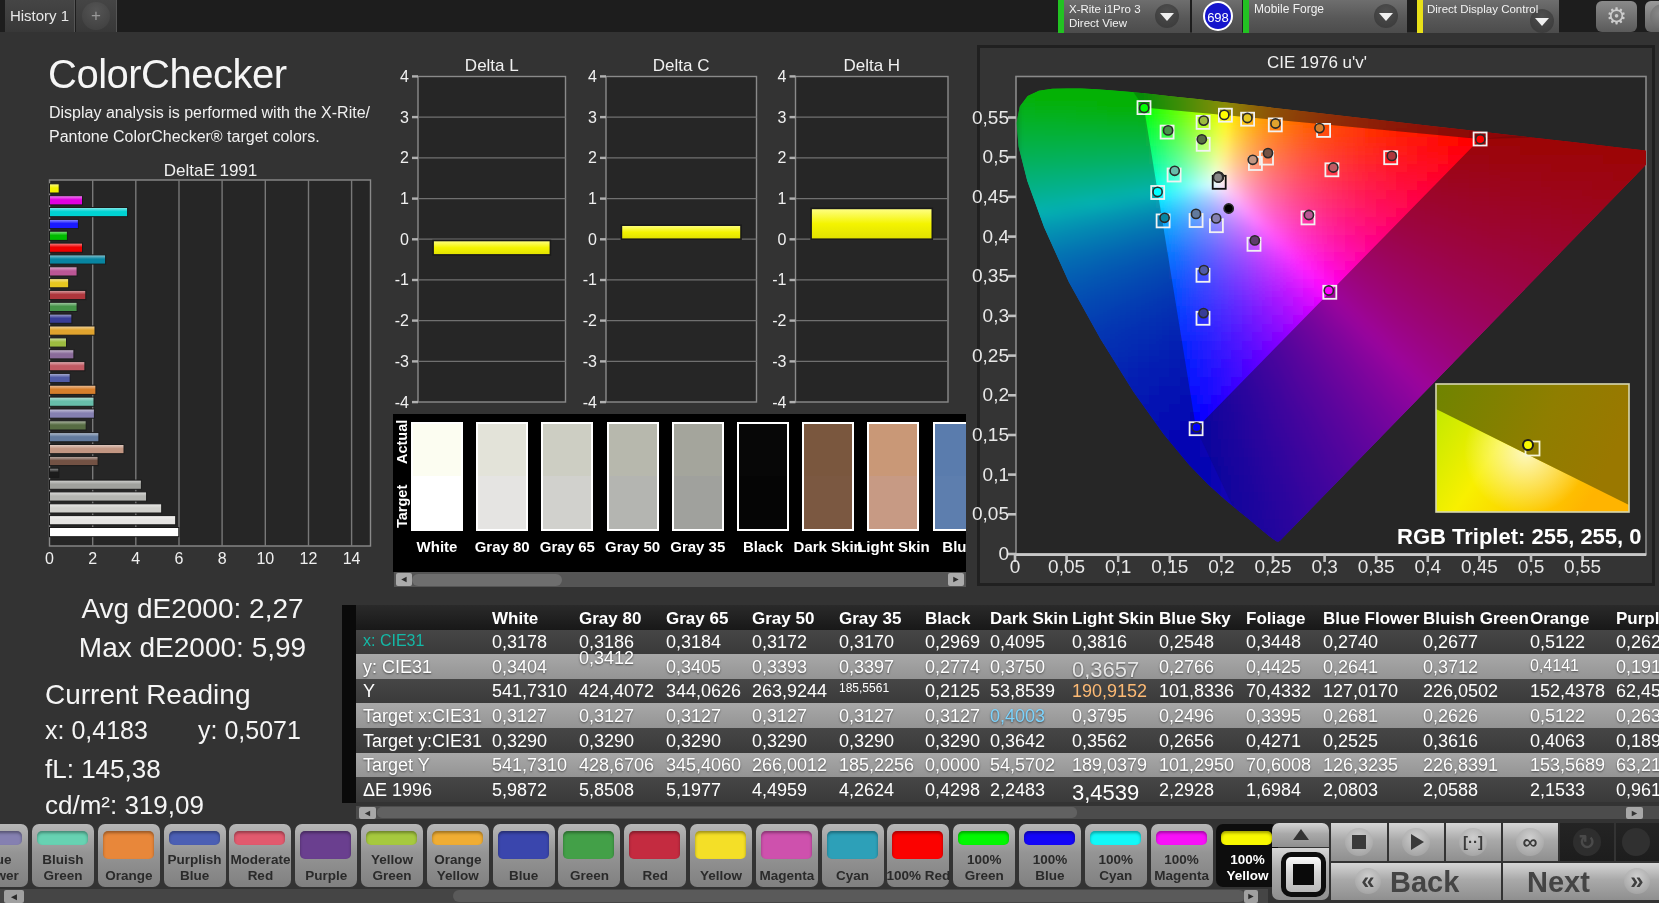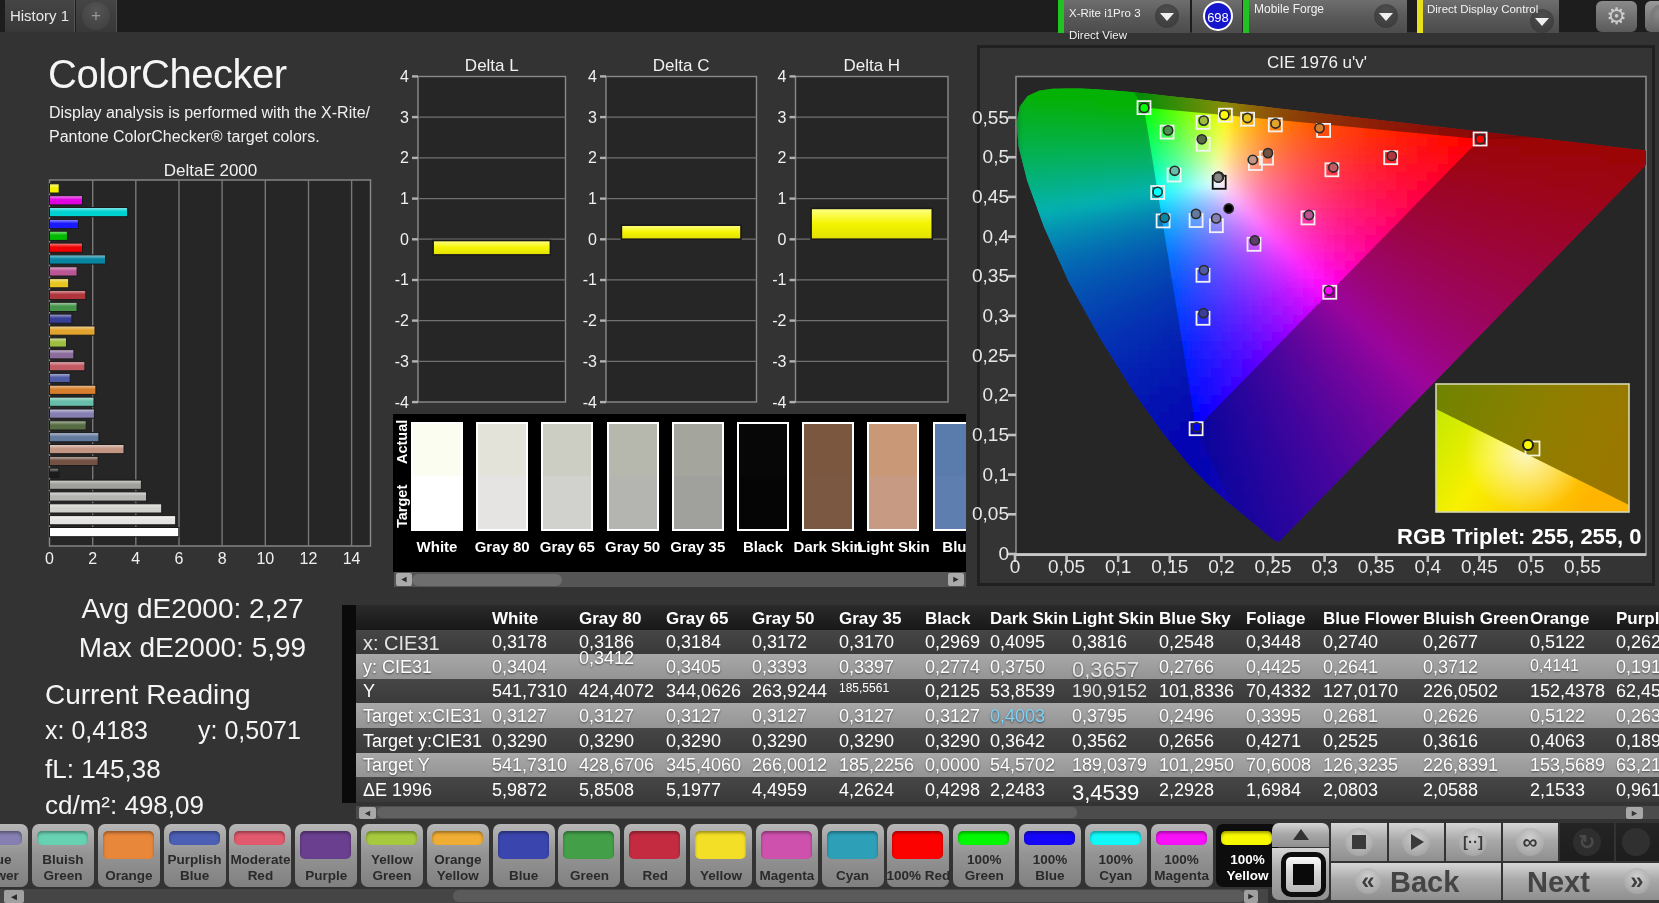--- a/index.html
+++ b/index.html
@@ -6,21 +6,21 @@
 </style></head>
 <body>
 <div style="position:absolute;left:977px;top:45px;width:678px;height:541px;background:#343434;border:3px solid #202020"></div>
 <div style="position:absolute;left:1127px;top:53px;font-size:17px;color:#f0f0f0;width:380px;text-align:center">CIE 1976 u'v'</div>
 <div style="position:absolute;left:0;top:0;width:1659px;height:32px;background:#1d1d1d"></div>
 <div style="position:absolute;left:5px;top:0;width:70px;height:32px;background:linear-gradient(#454545,#383838);color:#e8e8e8;font-size:15px;line-height:32px;text-align:center;border-right:1px solid #555">History 1</div>
 <div style="position:absolute;left:76px;top:0;width:41px;height:32px;background:linear-gradient(#454545,#383838);border-right:1px solid #555"></div>
 <div style="position:absolute;left:82px;top:2px;width:28px;height:28px;border-radius:50%;background:radial-gradient(circle at 50% 30%,#555,#3d3d3d);color:#999;font-size:17px;line-height:27px;text-align:center">+</div>
 <div style="position:absolute;left:1058px;top:0;width:132px;height:33px;background:linear-gradient(#6e6e6e,#585858 55%,#4c4c4c)"></div>
 <div style="position:absolute;left:1058px;top:0;width:6px;height:33px;background:#22c222"></div>
-<div style="position:absolute;left:1069px;top:2px;width:100px;font-size:11.5px;line-height:22px;color:#f2f2f2;white-space:nowrap">X-Rite i1Pro 3<br>Direct View</div>
+<div style="position:absolute;left:1069px;top:2px;width:100px;font-size:11.5px;line-height:14px;color:#f2f2f2;white-space:nowrap">X-Rite i1Pro 3<br>Direct View</div>
 <div style="position:absolute;left:1155px;top:4px;width:24px;height:24px;border-radius:50%;background:radial-gradient(circle at 50% 30%,#4e4e4e,#383838)"></div>
 <div style="position:absolute;left:1160px;top:13px;width:0;height:0;border-left:7px solid transparent;border-right:7px solid transparent;border-top:8px solid #f0f0f0"></div>
 <div style="position:absolute;left:1192px;top:0;width:50px;height:33px;background:linear-gradient(#6e6e6e,#585858 55%,#4c4c4c)"></div>
 <div style="position:absolute;left:1203px;top:1px;width:30px;height:30px;border-radius:50%;background:#1515cc;border:2px solid #fff;color:#fff;font-size:13px;line-height:29px;text-align:center;box-sizing:border-box">698</div>
 <div style="position:absolute;left:1243px;top:0;width:164px;height:33px;background:linear-gradient(#6e6e6e,#585858 55%,#4c4c4c)"></div>
 <div style="position:absolute;left:1243px;top:0;width:6px;height:33px;background:#22c222"></div>
 <div style="position:absolute;left:1254px;top:2px;font-size:12px;line-height:15px;color:#f2f2f2;white-space:nowrap">Mobile Forge</div>
 <div style="position:absolute;left:1374px;top:4px;width:24px;height:24px;border-radius:50%;background:radial-gradient(circle at 50% 30%,#4e4e4e,#383838)"></div>
 <div style="position:absolute;left:1379px;top:13px;width:0;height:0;border-left:7px solid transparent;border-right:7px solid transparent;border-top:8px solid #f0f0f0"></div>
 <div style="position:absolute;left:1417px;top:0;width:142px;height:33px;background:linear-gradient(#6e6e6e,#585858 55%,#4c4c4c)"></div>
@@ -28,21 +28,21 @@
 <div style="position:absolute;left:1530px;top:9px;width:24px;height:24px;border-radius:50%;background:radial-gradient(circle at 50% 30%,#4e4e4e,#383838)"></div>
 <div style="position:absolute;left:1535px;top:18px;width:0;height:0;border-left:7px solid transparent;border-right:7px solid transparent;border-top:8px solid #f0f0f0"></div>
 <div style="position:absolute;left:1427px;top:2px;font-size:11.5px;line-height:15px;color:#f2f2f2;white-space:nowrap">Direct Display Control</div>
 <div style="position:absolute;left:1596px;top:1px;width:41px;height:31px;border-radius:6px;background:linear-gradient(#8a8a8a,#5a5a5a);"></div>
 <div style="position:absolute;left:1603px;top:3px;width:27px;height:27px;color:#ccc;font-size:23px;line-height:27px;text-align:center">⚙</div>
 <div style="position:absolute;left:1645px;top:1px;width:40px;height:31px;border-radius:6px;background:linear-gradient(#9a9a9a,#636363);"></div>
 <div style="position:absolute;left:1650px;top:4px;width:25px;height:25px;border-radius:50%;background:radial-gradient(circle at 40% 35%,#8a8a8a,#5f5f5f)"></div>
 
 <div style="position:absolute;left:48px;top:52px;font-size:40px;color:#f5f5f5;letter-spacing:-0.5px">ColorChecker</div>
 <div style="position:absolute;left:49px;top:101px;font-size:16px;line-height:23.5px;color:#f0f0f0">Display analysis is performed with the X-Rite/<br>Pantone ColorChecker® target colors.</div>
-<div style="position:absolute;left:50px;top:161px;width:321px;text-align:center;font-size:17px;color:#f0f0f0">DeltaE 2000</div>
+<div style="position:absolute;left:50px;top:161px;width:321px;text-align:center;font-size:17px;color:#f0f0f0">DeltaE 1991</div>
 
 <svg width="400" height="580" style="position:absolute;left:0;top:0">
     <defs>
       <linearGradient id="bg0" x1="0" y1="0" x2="0" y2="1">
         <stop offset="0" stop-color="#f9f98c"></stop>
         <stop offset="0.45" stop-color="#f2f200"></stop>
         <stop offset="1" stop-color="#f2f200"></stop>
       </linearGradient>
       <linearGradient id="bg1" x1="0" y1="0" x2="0" y2="1">
         <stop offset="0" stop-color="#f18cf1"></stop>
@@ -2654,40 +2654,40 @@
 <circle cx="1528" cy="445" r="5" fill="#f8f800" stroke="#1a1a1a" stroke-width="2"></circle>
 <text x="1397" y="544" font-size="22" font-weight="bold" fill="#fff">RGB Triplet: 255, 255, 0</text>
 </svg>
 
 <div style="position:absolute;left:0px;top:593px;width:385px;text-align:center;font-size:28px;color:#f5f5f5">Avg dE2000: 2,27</div>
 <div style="position:absolute;left:0px;top:632px;width:385px;text-align:center;font-size:28px;color:#f5f5f5">Max dE2000: 5,99</div>
 <div style="position:absolute;left:45px;top:679px;font-size:28px;color:#f5f5f5">Current Reading</div>
 <div style="position:absolute;left:45px;top:716px;font-size:25px;color:#f5f5f5">x: 0,4183</div>
 <div style="position:absolute;left:198px;top:716px;font-size:25px;color:#f5f5f5">y: 0,5071</div>
 <div style="position:absolute;left:45px;top:754px;font-size:26px;color:#f5f5f5">fL: 145,38</div>
-<div style="position:absolute;left:45px;top:790px;font-size:26px;color:#f5f5f5">cd/m²: 498,09</div>
+<div style="position:absolute;left:45px;top:790px;font-size:26px;color:#f5f5f5">cd/m²: 319,09</div>
 
 <div style="position:absolute;left:342px;top:605px;width:14px;height:198px;background:#0a0a0a"></div>
 <div style="position:absolute;left:356px;top:605px;width:1303px;height:24.6px;background:linear-gradient(#2a2a2a,#181818)"></div>
 <div style="position:absolute;left:492px;top:608.5px;font-size:17px;font-weight:bold;color:#fff;white-space:nowrap">White</div>
 <div style="position:absolute;left:579px;top:608.5px;font-size:17px;font-weight:bold;color:#fff;white-space:nowrap">Gray 80</div>
 <div style="position:absolute;left:666px;top:608.5px;font-size:17px;font-weight:bold;color:#fff;white-space:nowrap">Gray 65</div>
 <div style="position:absolute;left:752px;top:608.5px;font-size:17px;font-weight:bold;color:#fff;white-space:nowrap">Gray 50</div>
 <div style="position:absolute;left:839px;top:608.5px;font-size:17px;font-weight:bold;color:#fff;white-space:nowrap">Gray 35</div>
 <div style="position:absolute;left:925px;top:608.5px;font-size:17px;font-weight:bold;color:#fff;white-space:nowrap">Black</div>
 <div style="position:absolute;left:990px;top:608.5px;font-size:17px;font-weight:bold;color:#fff;white-space:nowrap">Dark Skin</div>
 <div style="position:absolute;left:1072px;top:608.5px;font-size:17px;font-weight:bold;color:#fff;white-space:nowrap">Light Skin</div>
 <div style="position:absolute;left:1159px;top:608.5px;font-size:17px;font-weight:bold;color:#fff;white-space:nowrap">Blue Sky</div>
 <div style="position:absolute;left:1246px;top:608.5px;font-size:17px;font-weight:bold;color:#fff;white-space:nowrap">Foliage</div>
 <div style="position:absolute;left:1323px;top:608.5px;font-size:17px;font-weight:bold;color:#fff;white-space:nowrap">Blue Flower</div>
 <div style="position:absolute;left:1423px;top:608.5px;font-size:17px;font-weight:bold;color:#fff;white-space:nowrap">Bluish Green</div>
 <div style="position:absolute;left:1530px;top:608.5px;font-size:17px;font-weight:bold;color:#fff;white-space:nowrap">Orange</div>
 <div style="position:absolute;left:1616px;top:608.5px;font-size:17px;font-weight:bold;color:#fff;white-space:nowrap">Purplish Blue</div>
 <div style="position:absolute;left:356px;top:629.6px;width:1303px;height:24.6px;background:linear-gradient(#464646,#3a3a3a)"></div>
-<div style="position:absolute;left:363px;top:632.1px;font-size:20px;color:#e5e5e5;white-space:nowrap">x: CIE31</div>
+<div style="position:absolute;left:363px;top:632.1px;font-size:16px;color:#14b8a6;white-space:nowrap">x: CIE31</div>
 <div style="position:absolute;left:492px;top:632.1px;font-size:18px;color:#fff;white-space:nowrap">0,3178</div>
 <div style="position:absolute;left:579px;top:632.1px;font-size:18px;color:#fff;white-space:nowrap">0,3186</div>
 <div style="position:absolute;left:666px;top:632.1px;font-size:18px;color:#fff;white-space:nowrap">0,3184</div>
 <div style="position:absolute;left:752px;top:632.1px;font-size:18px;color:#fff;white-space:nowrap">0,3172</div>
 <div style="position:absolute;left:839px;top:632.1px;font-size:18px;color:#fff;white-space:nowrap">0,3170</div>
 <div style="position:absolute;left:925px;top:632.1px;font-size:18px;color:#fff;white-space:nowrap">0,2969</div>
 <div style="position:absolute;left:990px;top:632.1px;font-size:18px;color:#fff;white-space:nowrap">0,4095</div>
 <div style="position:absolute;left:1072px;top:632.1px;font-size:18px;color:#fff;white-space:nowrap">0,3816</div>
 <div style="position:absolute;left:1159px;top:632.1px;font-size:18px;color:#fff;white-space:nowrap">0,2548</div>
 <div style="position:absolute;left:1246px;top:632.1px;font-size:18px;color:#fff;white-space:nowrap">0,3448</div>
@@ -2713,21 +2713,21 @@
 <div style="position:absolute;left:1616px;top:656.7px;font-size:18px;color:#fff;text-shadow:0 1px 2px rgba(0,0,0,.55);white-space:nowrap">0,1911</div>
 <div style="position:absolute;left:356px;top:678.8px;width:1303px;height:24.6px;background:linear-gradient(#464646,#3a3a3a)"></div>
 <div style="position:absolute;left:363px;top:681.3px;font-size:18px;color:#fff;white-space:nowrap">Y</div>
 <div style="position:absolute;left:492px;top:681.3px;font-size:18px;color:#fff;white-space:nowrap">541,7310</div>
 <div style="position:absolute;left:579px;top:681.3px;font-size:18px;color:#fff;white-space:nowrap">424,4072</div>
 <div style="position:absolute;left:666px;top:681.3px;font-size:18px;color:#fff;white-space:nowrap">344,0626</div>
 <div style="position:absolute;left:752px;top:681.3px;font-size:18px;color:#fff;white-space:nowrap">263,9244</div>
 <div style="position:absolute;left:839px;top:681.3px;font-size:12px;color:#fff;white-space:nowrap">185,5561</div>
 <div style="position:absolute;left:925px;top:681.3px;font-size:18px;color:#fff;white-space:nowrap">0,2125</div>
 <div style="position:absolute;left:990px;top:681.3px;font-size:18px;color:#fff;white-space:nowrap">53,8539</div>
-<div style="position:absolute;left:1072px;top:681.3px;font-size:18px;color:#e5e5e5;white-space:nowrap">190,9152</div>
+<div style="position:absolute;left:1072px;top:681.3px;font-size:18px;color:#fdba74;white-space:nowrap">190,9152</div>
 <div style="position:absolute;left:1159px;top:681.3px;font-size:18px;color:#fff;white-space:nowrap">101,8336</div>
 <div style="position:absolute;left:1246px;top:681.3px;font-size:18px;color:#fff;white-space:nowrap">70,4332</div>
 <div style="position:absolute;left:1323px;top:681.3px;font-size:18px;color:#fff;white-space:nowrap">127,0170</div>
 <div style="position:absolute;left:1423px;top:681.3px;font-size:18px;color:#fff;white-space:nowrap">226,0502</div>
 <div style="position:absolute;left:1530px;top:681.3px;font-size:18px;color:#fff;white-space:nowrap">152,4378</div>
 <div style="position:absolute;left:1616px;top:681.3px;font-size:18px;color:#fff;white-space:nowrap">62,4512</div>
 <div style="position:absolute;left:356px;top:703.4px;width:1303px;height:24.6px;background:linear-gradient(#a8a8a8,#949494)"></div>
 <div style="position:absolute;left:363px;top:705.9px;font-size:18px;color:#fff;text-shadow:0 1px 2px rgba(0,0,0,.55);white-space:nowrap">Target x:CIE31</div>
 <div style="position:absolute;left:492px;top:705.9px;font-size:18px;color:#fff;text-shadow:0 1px 2px rgba(0,0,0,.55);white-space:nowrap">0,3127</div>
 <div style="position:absolute;left:579px;top:705.9px;font-size:18px;color:#fff;text-shadow:0 1px 2px rgba(0,0,0,.55);white-space:nowrap">0,3127</div>

